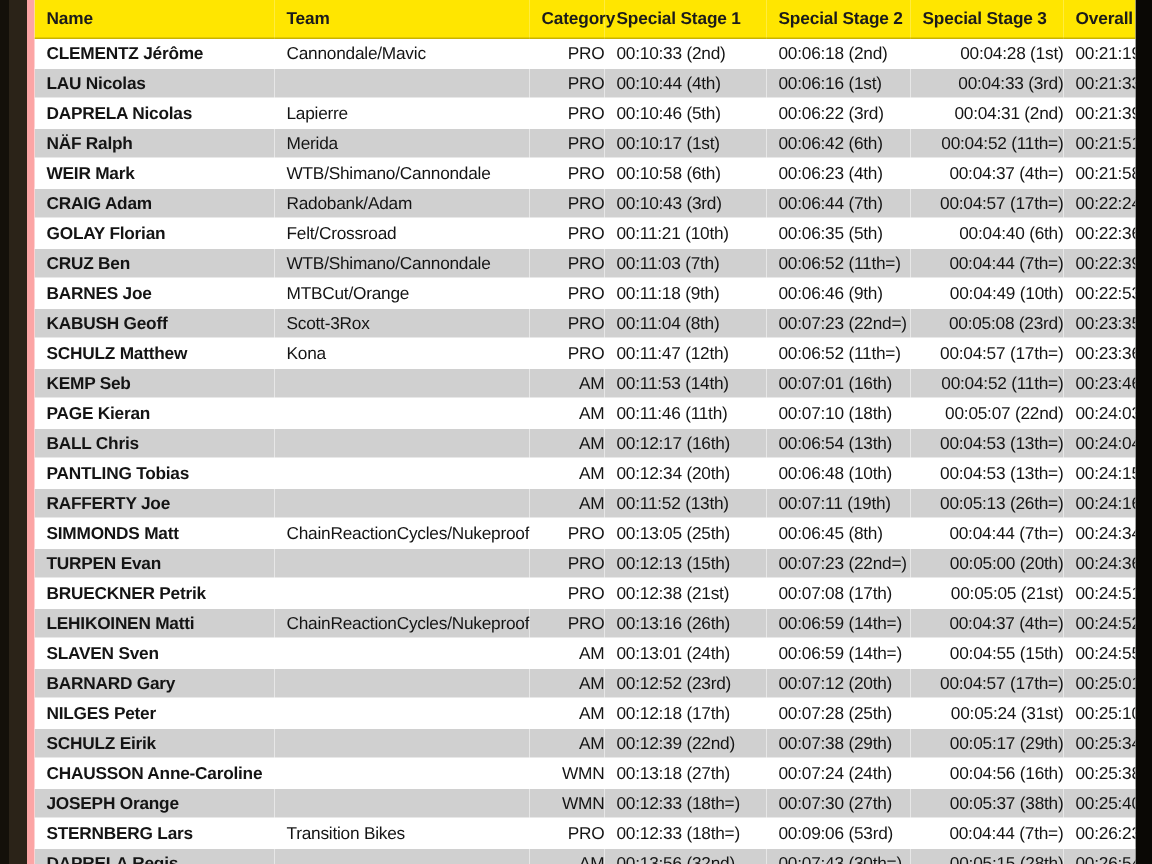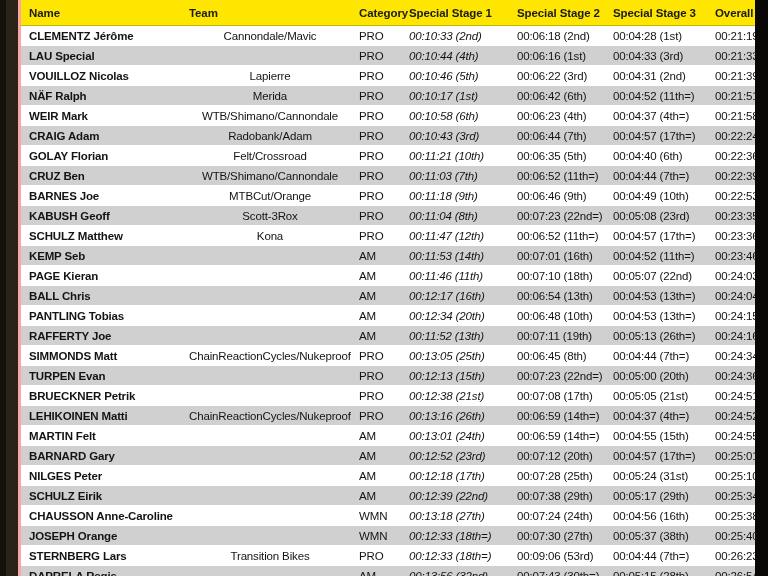--- a/index.html
+++ b/index.html
@@ -41,21 +41,21 @@
     background: #0a0805;
   }
   #table-wrap {
     position: absolute;
     left: 18px;
     top: 0px;
     width: 734px;
     height: 576px;
     background: #ffffff;
     overflow: hidden;
-    border-left: 3px solid #fca5a5;
+    border-left: 5px solid #fca5a5;
   }
   table.results {
     border-collapse: collapse;
     table-layout: fixed;
     width: 734px;
     font-size: 11.5px;
     color: #141414;
   }
   table.results th {
     background: #ffe600;
@@ -85,30 +85,30 @@
 
   
   col.c-name     { width: 160px; }
   col.c-team     { width: 170px; }
   col.c-cat      { width: 50px; }
   col.c-ss1      { width: 108px; }
   col.c-ss2      { width: 96px; }
   col.c-ss3      { width: 102px; }
   col.c-overall  { width: 48px; }
 
-  th.h-cat, td.cat { text-align: left; }
-  th.h-ss, td.tm   { text-align: center; }
+  th.h-cat, td.cat { text-align: right; }
+  th.h-ss, td.tm   { text-align: left; }
   th.h-overall     { text-align: left; padding-left: 10px; }
   td.ov            { text-align: left; padding-left: 2px; }
   th.h-ss1 { padding-left: 6px; }
   th.h-ss2 { padding-left: 2px; }
   th.h-ss3 { padding-left: 2px; }
-  td.ss1 { padding-left: 6px; font-style: italic; }
+  td.ss1 { padding-left: 6px; }
   td.ss2 { padding-left: 2px; }
-  td.ss3 { padding-left: 2px; }
+  td.ss3 { padding-left: 2px; text-align: right; }
   td.name { padding-left: 10px; font-weight: bold; }
   th.h-name { padding-left: 10px; }
 </style>
 </head>
 <body>
 
 <div id="screen">
   <div class="edge-left"></div>
   <div class="edge-left2"></div>
   <div class="edge-right"></div>
@@ -139,30 +139,30 @@
           <tr class="odd">
             <td class="name">CLEMENTZ Jérôme</td>
             <td class="tm">Cannondale/Mavic</td>
             <td class="cat">PRO</td>
             <td class="ss1">00:10:33 (2nd)</td>
             <td class="ss2">00:06:18 (2nd)</td>
             <td class="ss3">00:04:28 (1st)</td>
             <td class="ov">00:21:19 (1st)</td>
           </tr>
           <tr class="even">
-            <td class="name">LAU Special</td>
+            <td class="name">LAU Nicolas</td>
             <td class="tm"></td>
             <td class="cat">PRO</td>
             <td class="ss1">00:10:44 (4th)</td>
             <td class="ss2">00:06:16 (1st)</td>
             <td class="ss3">00:04:33 (3rd)</td>
             <td class="ov">00:21:33 (2nd)</td>
           </tr>
           <tr class="odd">
-            <td class="name">VOUILLOZ Nicolas</td>
+            <td class="name">DAPRELA Nicolas</td>
             <td class="tm">Lapierre</td>
             <td class="cat">PRO</td>
             <td class="ss1">00:10:46 (5th)</td>
             <td class="ss2">00:06:22 (3rd)</td>
             <td class="ss3">00:04:31 (2nd)</td>
             <td class="ov">00:21:39 (3rd)</td>
           </tr>
           <tr class="even">
             <td class="name">NÄF Ralph</td>
             <td class="tm">Merida</td>
@@ -310,21 +310,21 @@
           <tr class="even">
             <td class="name">LEHIKOINEN Matti</td>
             <td class="tm">ChainReactionCycles/Nukeproof</td>
             <td class="cat">PRO</td>
             <td class="ss1">00:13:16 (26th)</td>
             <td class="ss2">00:06:59 (14th=)</td>
             <td class="ss3">00:04:37 (4th=)</td>
             <td class="ov">00:24:52 (20th)</td>
           </tr>
           <tr class="odd">
-            <td class="name">MARTIN Felt</td>
+            <td class="name">SLAVEN Sven</td>
             <td class="tm"></td>
             <td class="cat">AM</td>
             <td class="ss1">00:13:01 (24th)</td>
             <td class="ss2">00:06:59 (14th=)</td>
             <td class="ss3">00:04:55 (15th)</td>
             <td class="ov">00:24:55 (21st)</td>
           </tr>
           <tr class="even">
             <td class="name">BARNARD Gary</td>
             <td class="tm"></td>

